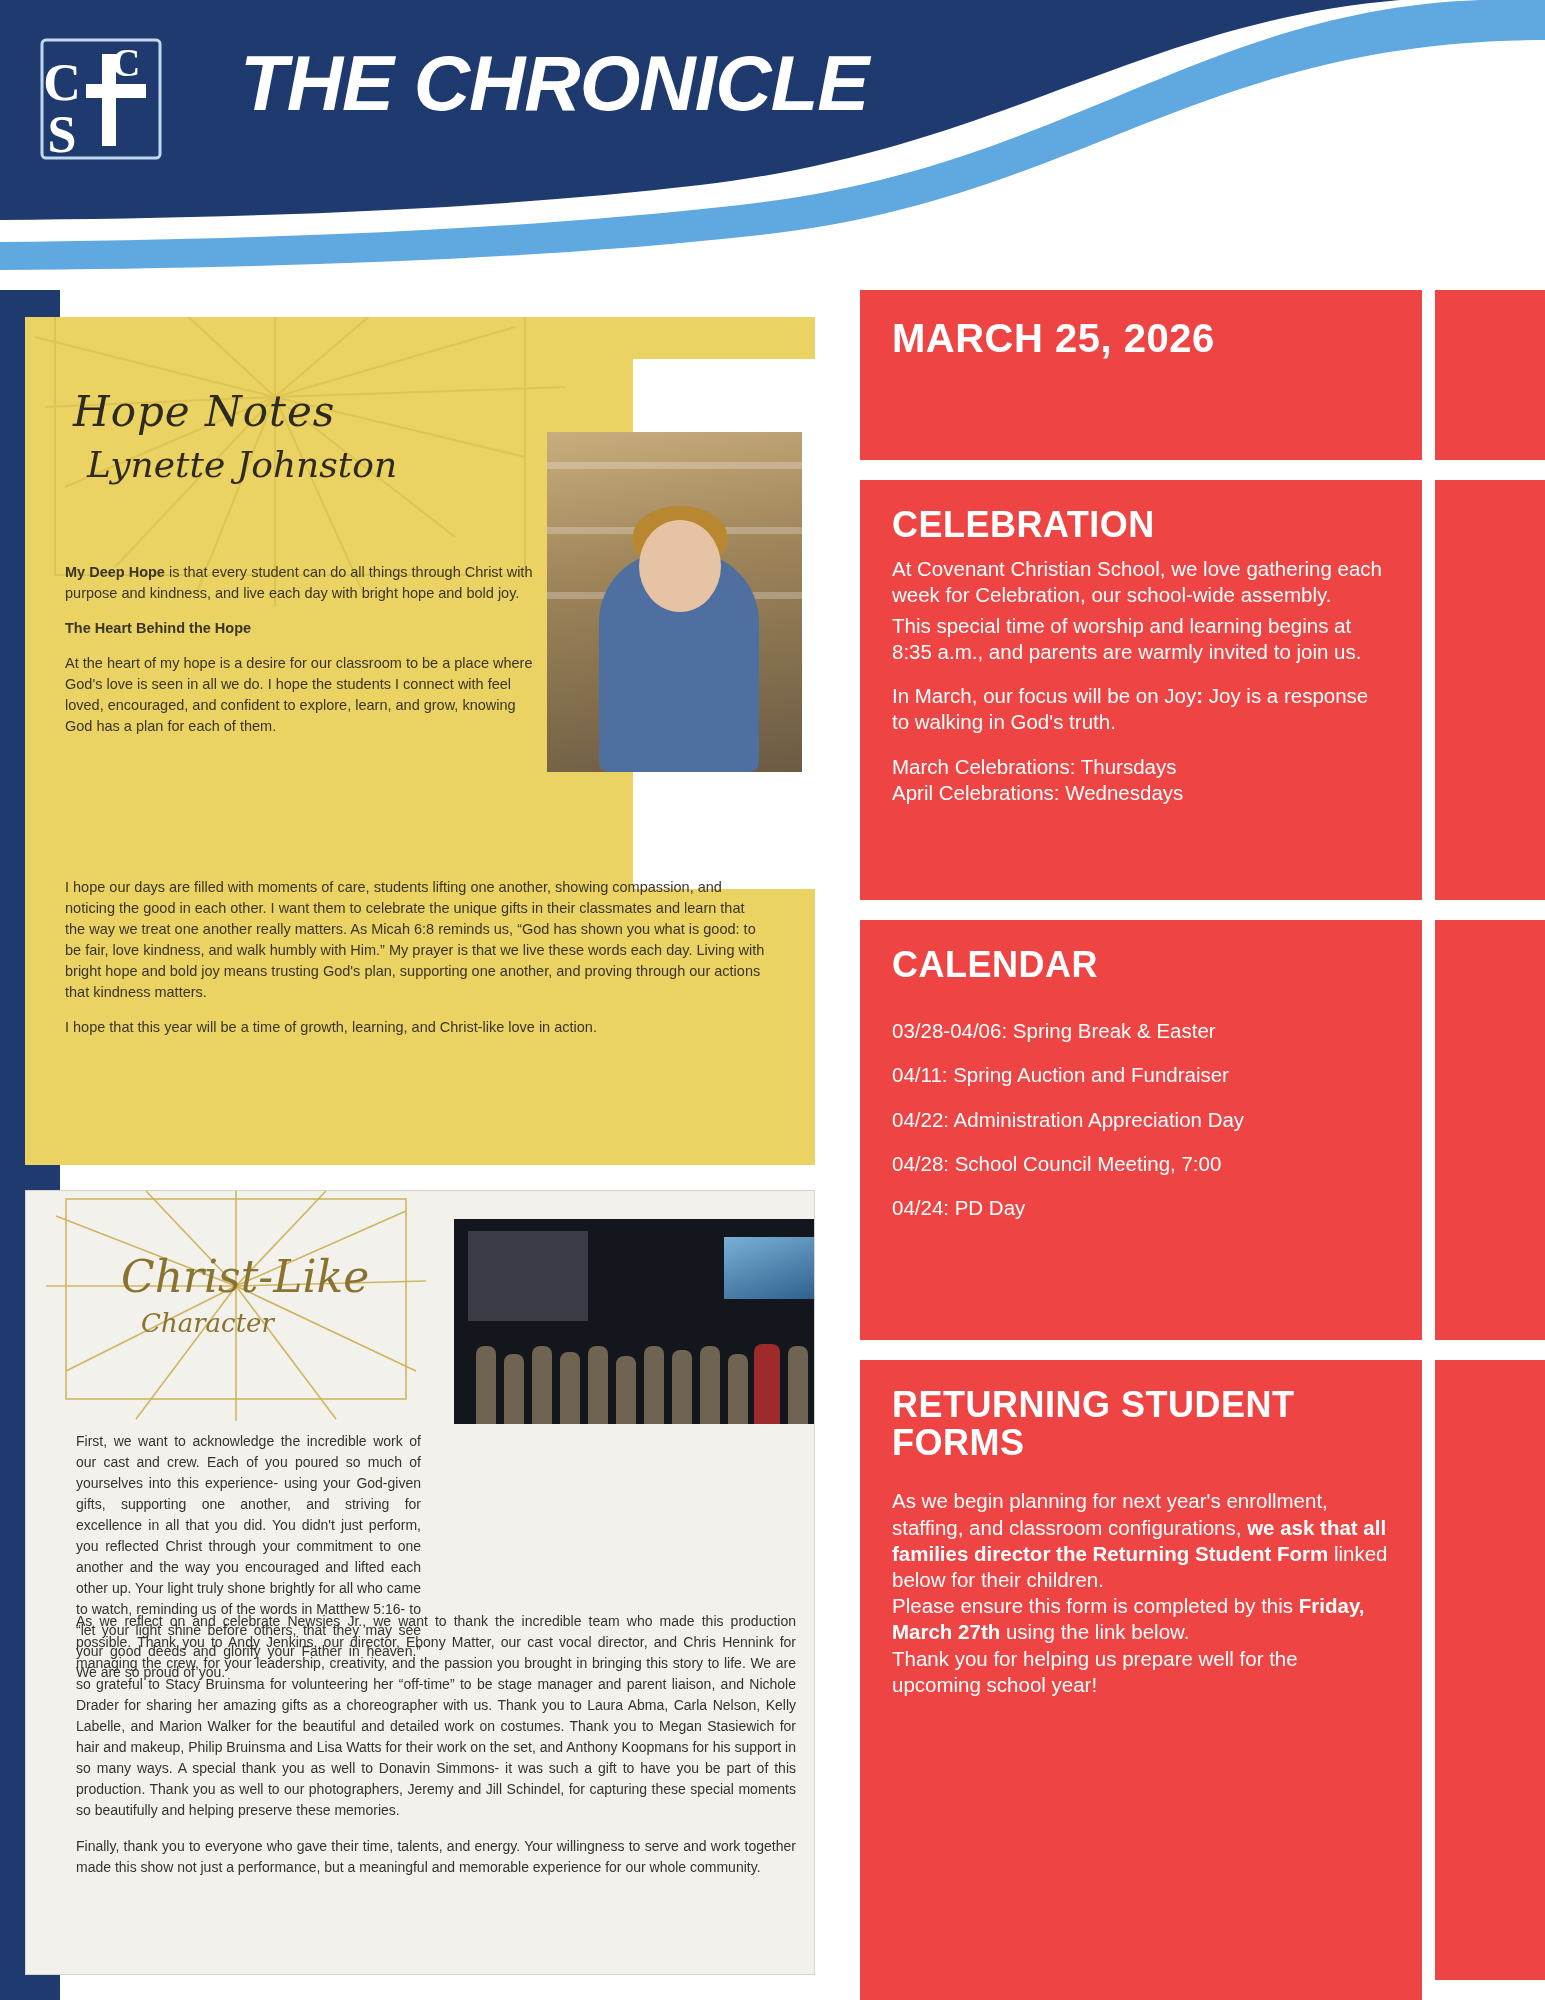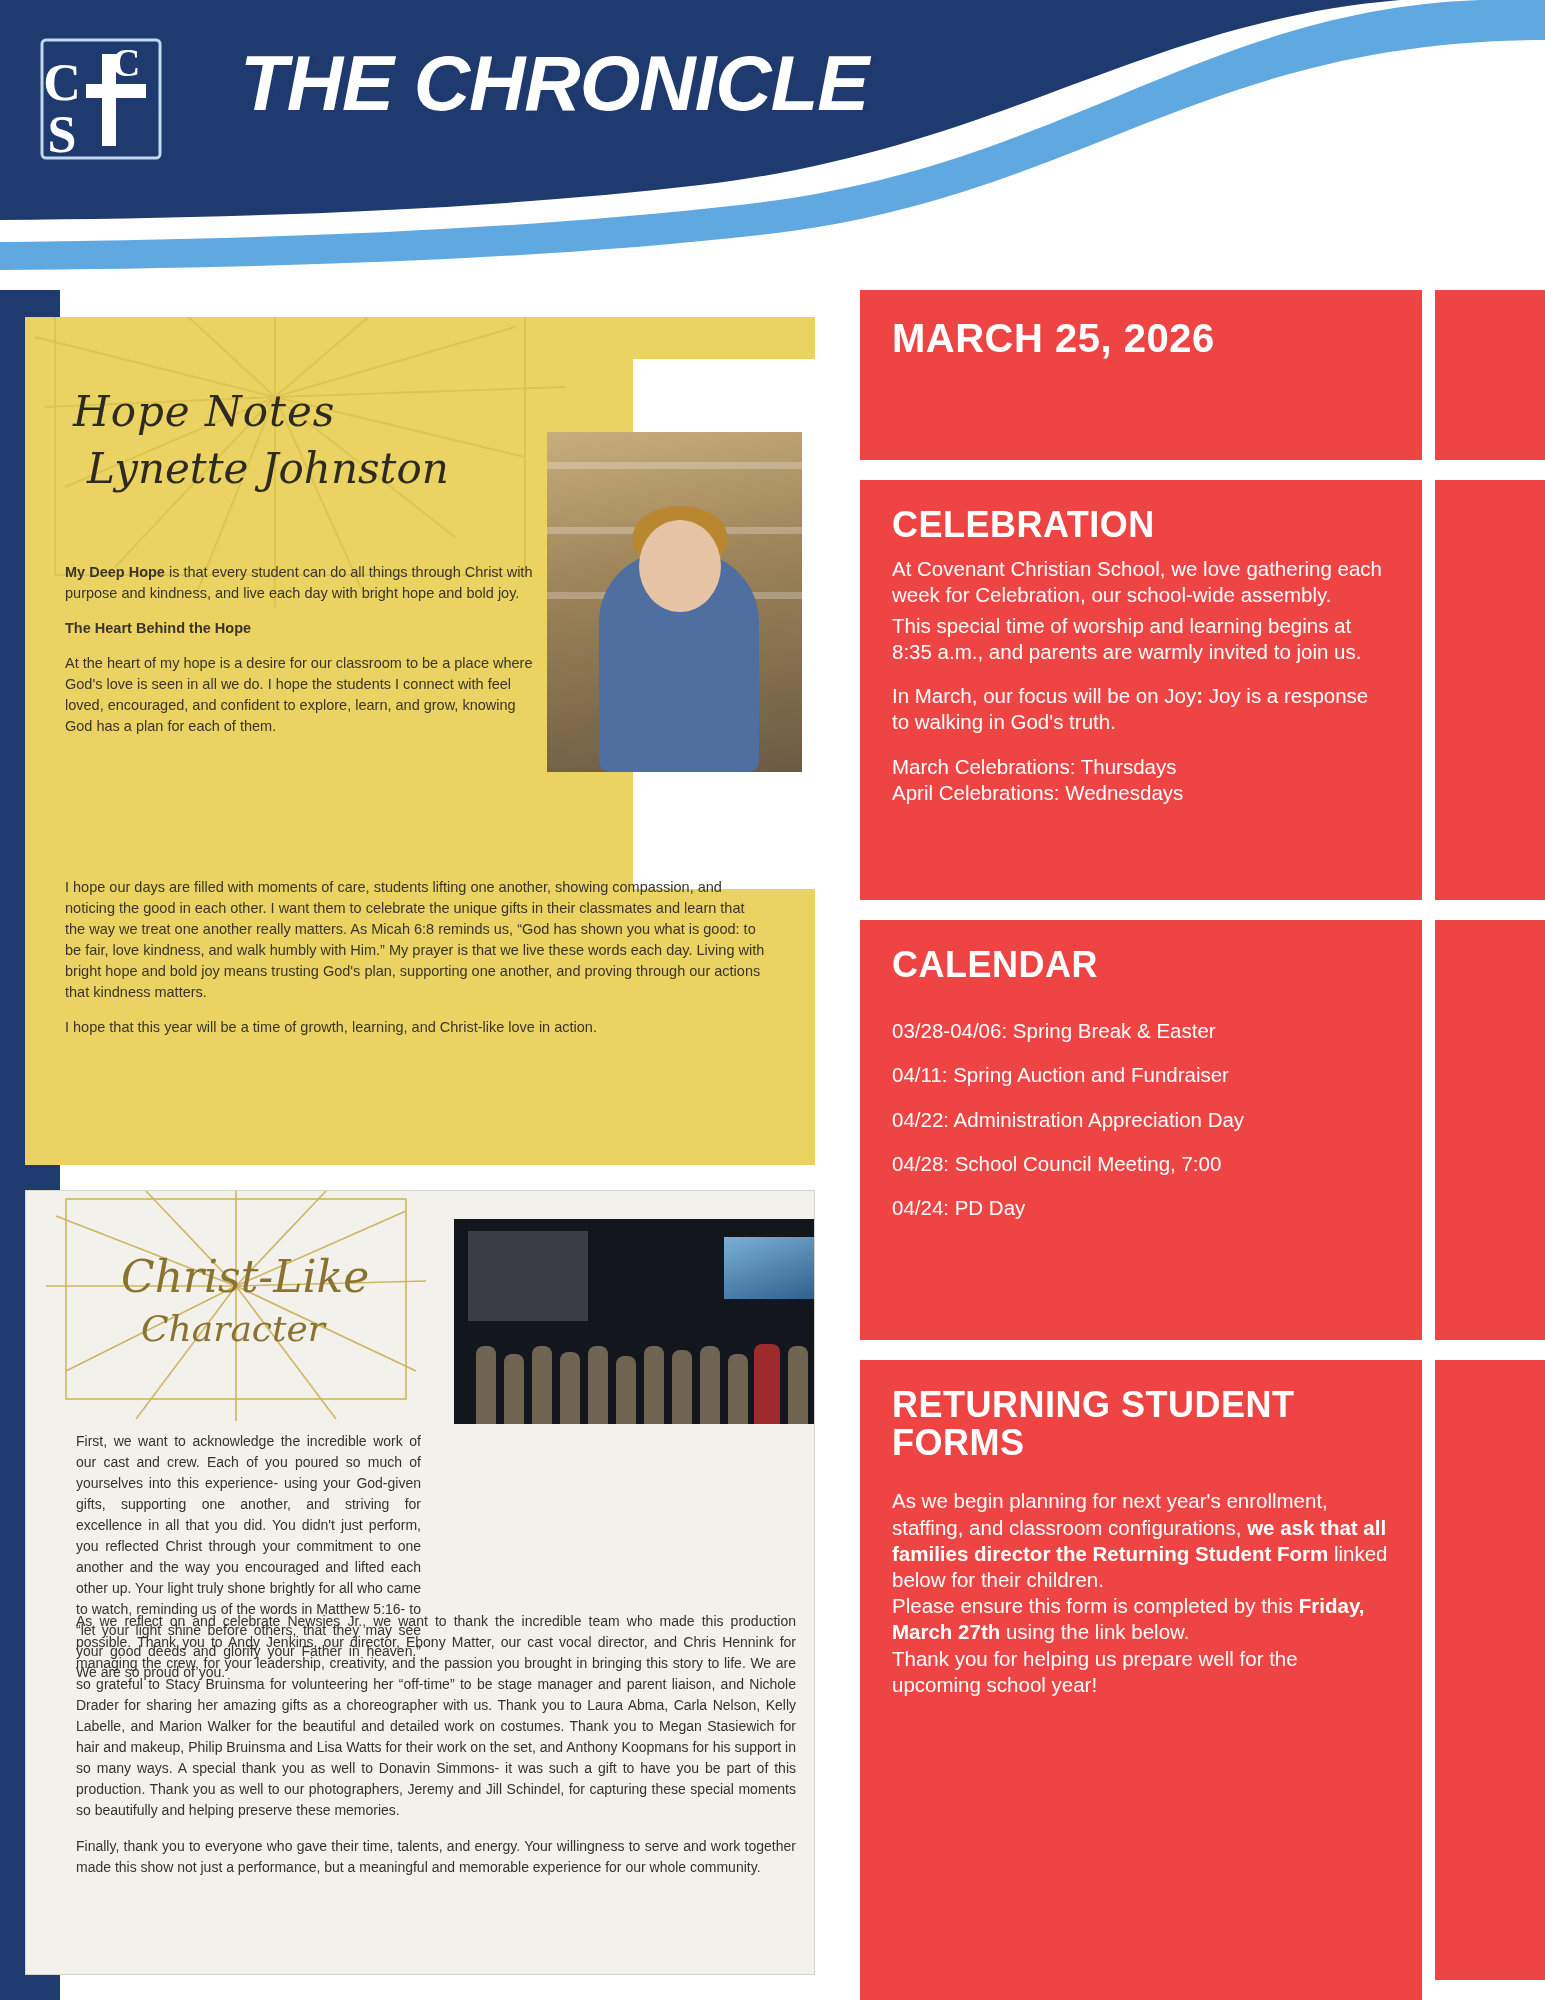--- a/index.html
+++ b/index.html
@@ -76,21 +76,21 @@
     background: #ffffff;
   }
   .hope-script {
     position: absolute; left: 48px; top: 70px;
     width: 440px;
     color: #2e2a20;
     font-family: "DejaVu Serif", serif;
     font-style: italic;
   }
   .hope-script .l1 { font-size: 42px; letter-spacing: 1px; }
-  .hope-script .l2 { font-size: 42px; margin-top: 8px; margin-left: 14px;}
+  .hope-script .l2 { font-size: 36px; margin-top: 8px; margin-left: 14px;}
   .hope-photo {
     position: absolute; left: 522px; top: 115px;
     width: 255px; height: 340px;
     background: linear-gradient(170deg,#c9ad7d 0%,#9e8459 40%,#6b5b43 100%);
     overflow: hidden;
   }
   .hope-photo .shelf {
     position:absolute; left:0; width:100%; height:7px;
     background: rgba(255,255,255,.25);
   }
@@ -137,21 +137,21 @@
     width: 380px; height: 230px; opacity:.8;
   }
   .clc-script {
     position: absolute; left: 95px; top: 60px;
     width: 330px;
     color: #8a7330;
     font-family: "DejaVu Serif", serif;
     font-style: italic;
   }
   .clc-script .l1 { font-size: 44px; }
-  .clc-script .l2 { font-size: 36px; margin-top: 6px; margin-left: 20px; }
+  .clc-script .l2 { font-size: 26px; margin-top: 6px; margin-left: 20px; }
   .clc-photo {
     position: absolute; left: 428px; top: 28px;
     width: 385px; height: 205px;
     background: #13161c;
     overflow: hidden;
   }
   .clc-photo .screen {
     position:absolute; right:20px; top:18px; width:95px; height:62px;
     background: linear-gradient(160deg,#7ab0d8,#2d5f8a);
   }

